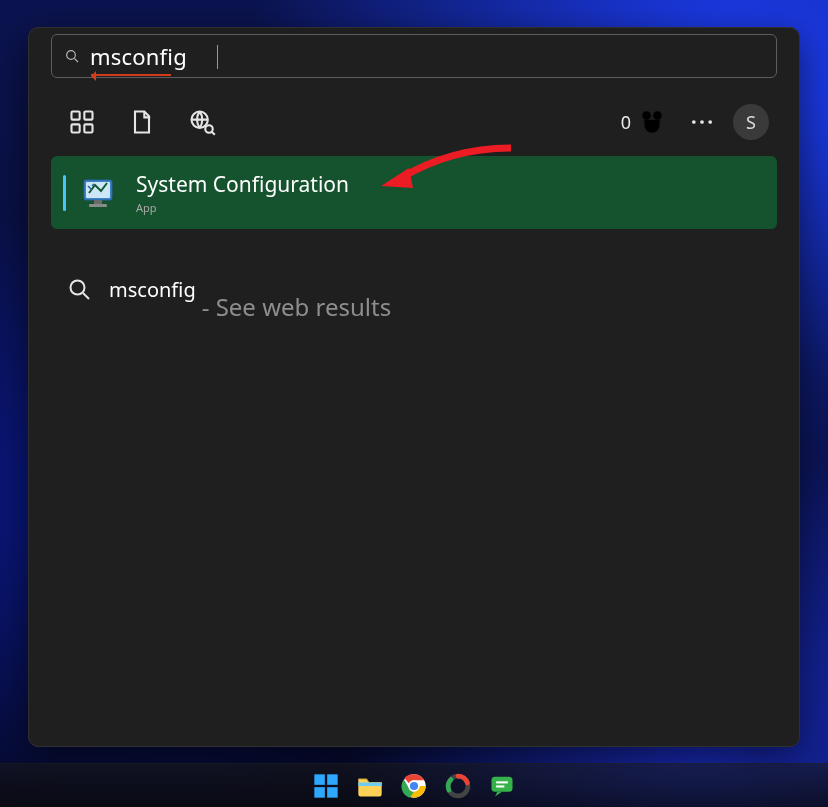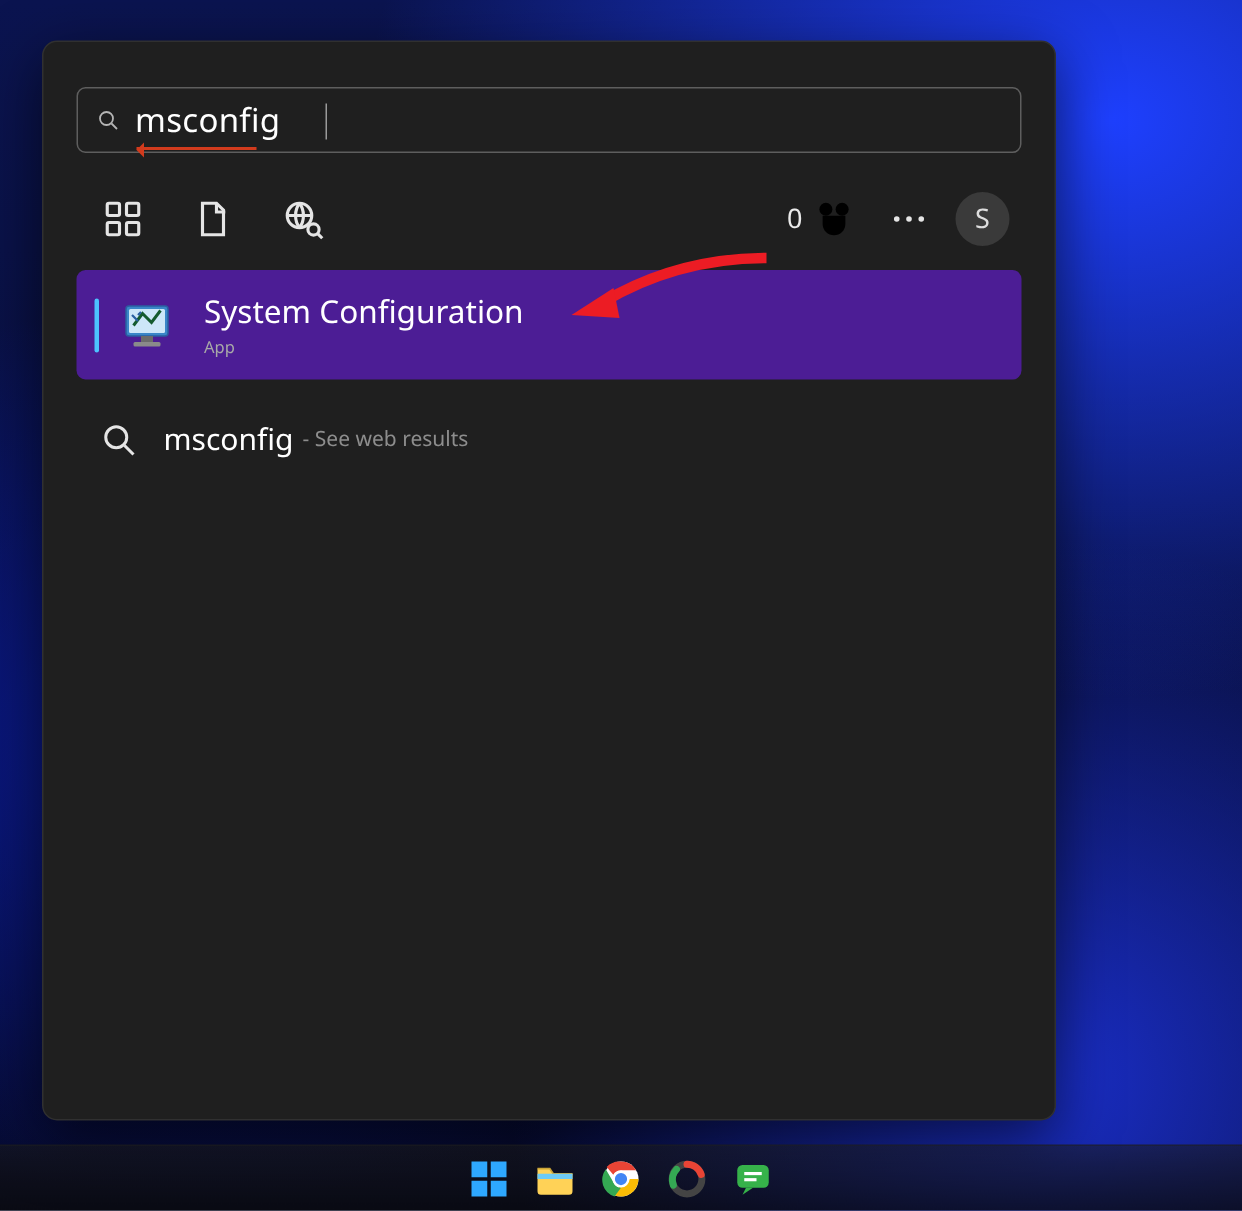--- a/index.html
+++ b/index.html
@@ -11,28 +11,28 @@
       radial-gradient(700px 500px at 140px 500px, #0a1a95 0%, rgba(10,26,149,0) 60%),
       radial-gradient(600px 600px at 700px 720px, #1a2ec8 0%, rgba(26,46,200,0) 60%),
       linear-gradient(180deg, #0b1450 0%, #060a2e 100%);
     color: #fff;
     position: relative;
   }
 
   .start-panel {
     position: absolute;
     left: 28px; top: 27px;
-    width: 676px; height: 720px;
+    width: 772px; height: 720px;
     background: #1f1f1f;
     border: 1px solid #303030;
     border-radius: 10px;
     box-shadow: 0 12px 40px rgba(0,0,0,.6);
     display: flex;
     flex-direction: column;
-    padding: 30px 22px 0 22px;
+    padding: 6px 22px 0 22px;
   }
 
   .search-box {
     display: flex; align-items: center;
     height: 44px;
     border: 1px solid #5e5e5e;
     border-radius: 6px;
     padding: 0 12px;
     background: #1f1f1f;
     position: relative;
@@ -87,21 +87,21 @@
   .more { margin-left: 4px; }
 
   .section-title {
     margin: 26px 8px 8px 8px;
     font-size: 20px;
     font-weight: 600;
   }
 
   .result-card {
     margin-top: 8px;
-    background: #4c1d95;
+    background: #14532d;
     border-radius: 6px;
     padding: 14px 16px 14px 12px;
     display: flex; align-items: center;
     position: relative;
   }
   .result-stripe {
     width: 3px; height: 36px; border-radius: 2px;
     background: #4cc2ff;
     margin-right: 12px;
   }
@@ -119,21 +119,21 @@
   }
 
   .web-row {
     margin-top: 14px;
     display: flex; align-items: center;
     padding: 12px 16px;
     border-radius: 6px;
   }
   .web-row svg { width: 24px; height: 24px; fill:none; stroke:#e5e5e5; stroke-width:2; margin-right: 18px; }
   .web-row .q  { font-size: 20px; }
-  .web-row .suf { font-size: 14px; color: #8d8d8d; margin-left: 6px; }
+  .web-row .suf { font-size: 24px; color: #8d8d8d; margin-left: 6px; margin-top: 35px; }
 
   
   .taskbar {
     position: absolute; left: 0; right: 0; bottom: 0;
     height: 44px;
     background: linear-gradient(180deg, rgba(25,25,25,.55), rgba(10,10,10,.75));
     display: flex; align-items: center; justify-content: center;
     gap: 16px;
     border-top: 1px solid rgba(255,255,255,.06);
   }

